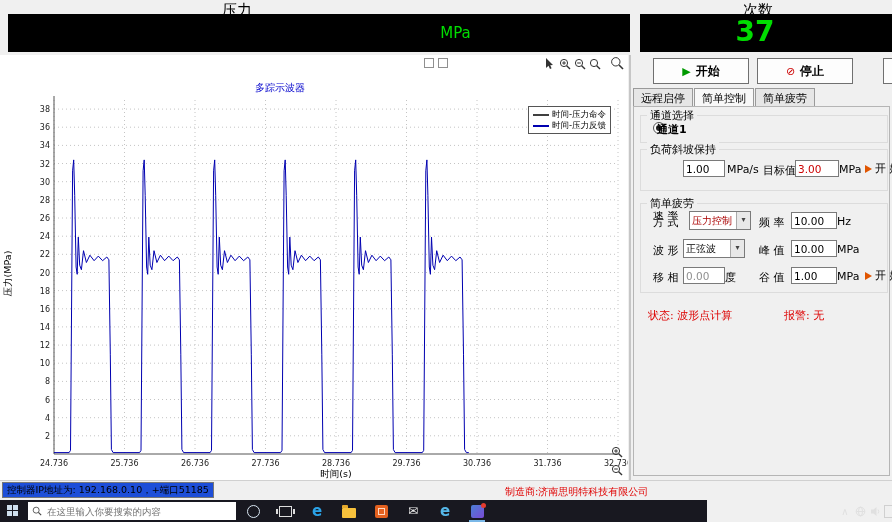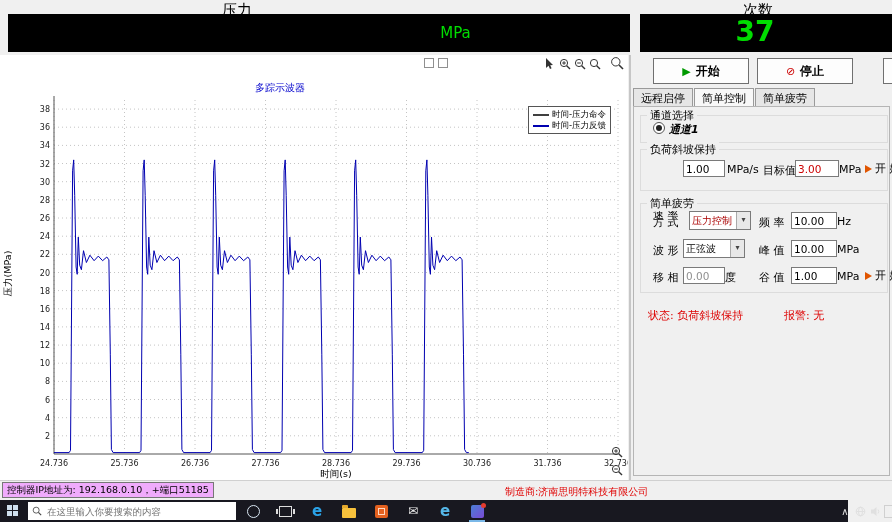--- a/index.html
+++ b/index.html
@@ -56,25 +56,25 @@
                text-align:center;font-size:8px;line-height:16px;color:#444;}
   .radio{position:absolute;width:10px;height:10px;border:1px solid #555;border-radius:50%;background:#fff;}
   .radio::after{content:"";position:absolute;left:2px;top:2px;width:6px;height:6px;border-radius:50%;background:#222;}
   .startlink{position:absolute;display:flex;align-items:center;gap:3px;font-size:11px;white-space:nowrap;cursor:pointer;}
   .ptr{width:0;height:0;border-top:4px solid transparent;border-bottom:4px solid transparent;border-left:7px solid #e05500;}
   .statustext{position:absolute;font-size:11px;white-space:nowrap;}
 
   
   .statusbar{position:absolute;left:0;top:480px;width:892px;height:20px;background:#f0f0f0;border-top:1px solid #d0d0d0;box-sizing:border-box;}
   .ip-box{position:absolute;left:2px;top:1px;height:14px;line-height:14px;padding:0 4px;border:1px solid #777;
-          background:#f0abfc;font-size:9.5px;white-space:nowrap;}
+          background:#1d4ed8;font-size:9.5px;white-space:nowrap;}
   .manufacturer{position:absolute;left:505px;top:4px;font-size:10px;white-space:nowrap;}
 
   
-  .taskbar{position:absolute;left:0;top:500px;width:848px;height:22px;background:#181820;}
+  .taskbar{position:absolute;left:0;top:500px;width:707px;height:22px;background:#181820;}
   .startbtn{position:absolute;left:0;top:0;width:26px;height:22px;cursor:pointer;}
   .winlogo{position:absolute;left:7px;top:5px;width:11px;height:11px;display:grid;
            grid-template-columns:5px 5px;grid-template-rows:5px 5px;gap:1px;}
   .winlogo span{background:#cfe0ee;}
   .searchbox{position:absolute;left:28px;top:2px;width:208px;height:18px;background:#fff;
              display:flex;align-items:center;padding:0 4px;box-sizing:border-box;}
   .searchbox input{flex:1;border:none;outline:none;font-size:9.5px;color:#555;background:transparent;
                    font-family:"DejaVu Sans",sans-serif;min-width:0;}
   .tbicon{position:absolute;top:0;width:26px;height:22px;display:flex;align-items:center;justify-content:center;cursor:pointer;}
   .cortana{width:11px;height:11px;border:1.5px solid #d8e6f2;border-radius:50%;}
@@ -259,21 +259,21 @@
     <div class="tab">远程启停</div>
     <div class="tab active">简单控制</div>
     <div class="tab">简单疲劳</div>
   </div>
 
   <div class="tab-content">
 
     <div class="grp" style="top:8px;height:26px;">
       <span class="grp-title">通道选择</span>
       <span class="radio" style="left:12px;top:6px;"></span>
-      <span class="lbl" style="left:28px;top:6px;font-weight:bold;font-style:italic;">通道1</span>
+      <span class="lbl" style="left:16px;top:6px;font-weight:bold;">通道1</span>
     </div>
 
     <div class="grp" style="top:42px;height:40px;">
       <span class="grp-title">负荷斜坡保持</span>
       <span class="lbl" style="left:12px;top:13px;margin-top:44px;">速 率</span>
       <input class="tbox" style="left: 42px; top: 10px; width: 36px;" value="1.00">
       <span class="lbl" style="left:86px;top:13px;">MPa/s</span>
       <span class="lbl" style="left:122px;top:13px;">目标值</span>
       <input class="tbox" style="left: 154px; top: 10px; width: 38px; color: rgb(204, 0, 0);" value="3.00">
       <span class="lbl" style="left:198px;top:13px;">MPa</span>
@@ -309,21 +309,21 @@
       <span class="lbl" style="left:84px;top:66px;">度</span>
       <span class="lbl" style="left:118px;top:66px;">谷 值</span>
       <input class="tbox" style="left: 150px; top: 63px; width: 40px;" value="1.00">
       <span class="lbl" style="left:196px;top:66px;">MPa</span>
       <span class="startlink" style="left:224px;top:64px;">
         <span class="ptr"></span>
         <span>开 始</span>
       </span>
     </div>
 
-    <span class="statustext" style="left: 14px; top: 201px; color: rgb(221, 0, 0);">状态: 负荷斜坡保持</span>
+    <span class="statustext" style="left: 14px; top: 201px; color: rgb(221, 0, 0);">状态: 波形点计算</span>
     <span class="statustext" style="left: 150px; top: 201px; color: rgb(221, 0, 0);">报警: 无</span>
   </div>
 </div>
 
 <div class="statusbar">
   <span class="ip-box">控制器IP地址为: 192.168.0.10，+端口51185</span>
   <span class="manufacturer" style="color: rgb(224, 0, 0);">制造商:济南思明特科技有限公司</span>
 </div>
 
 <div class="taskbar">

